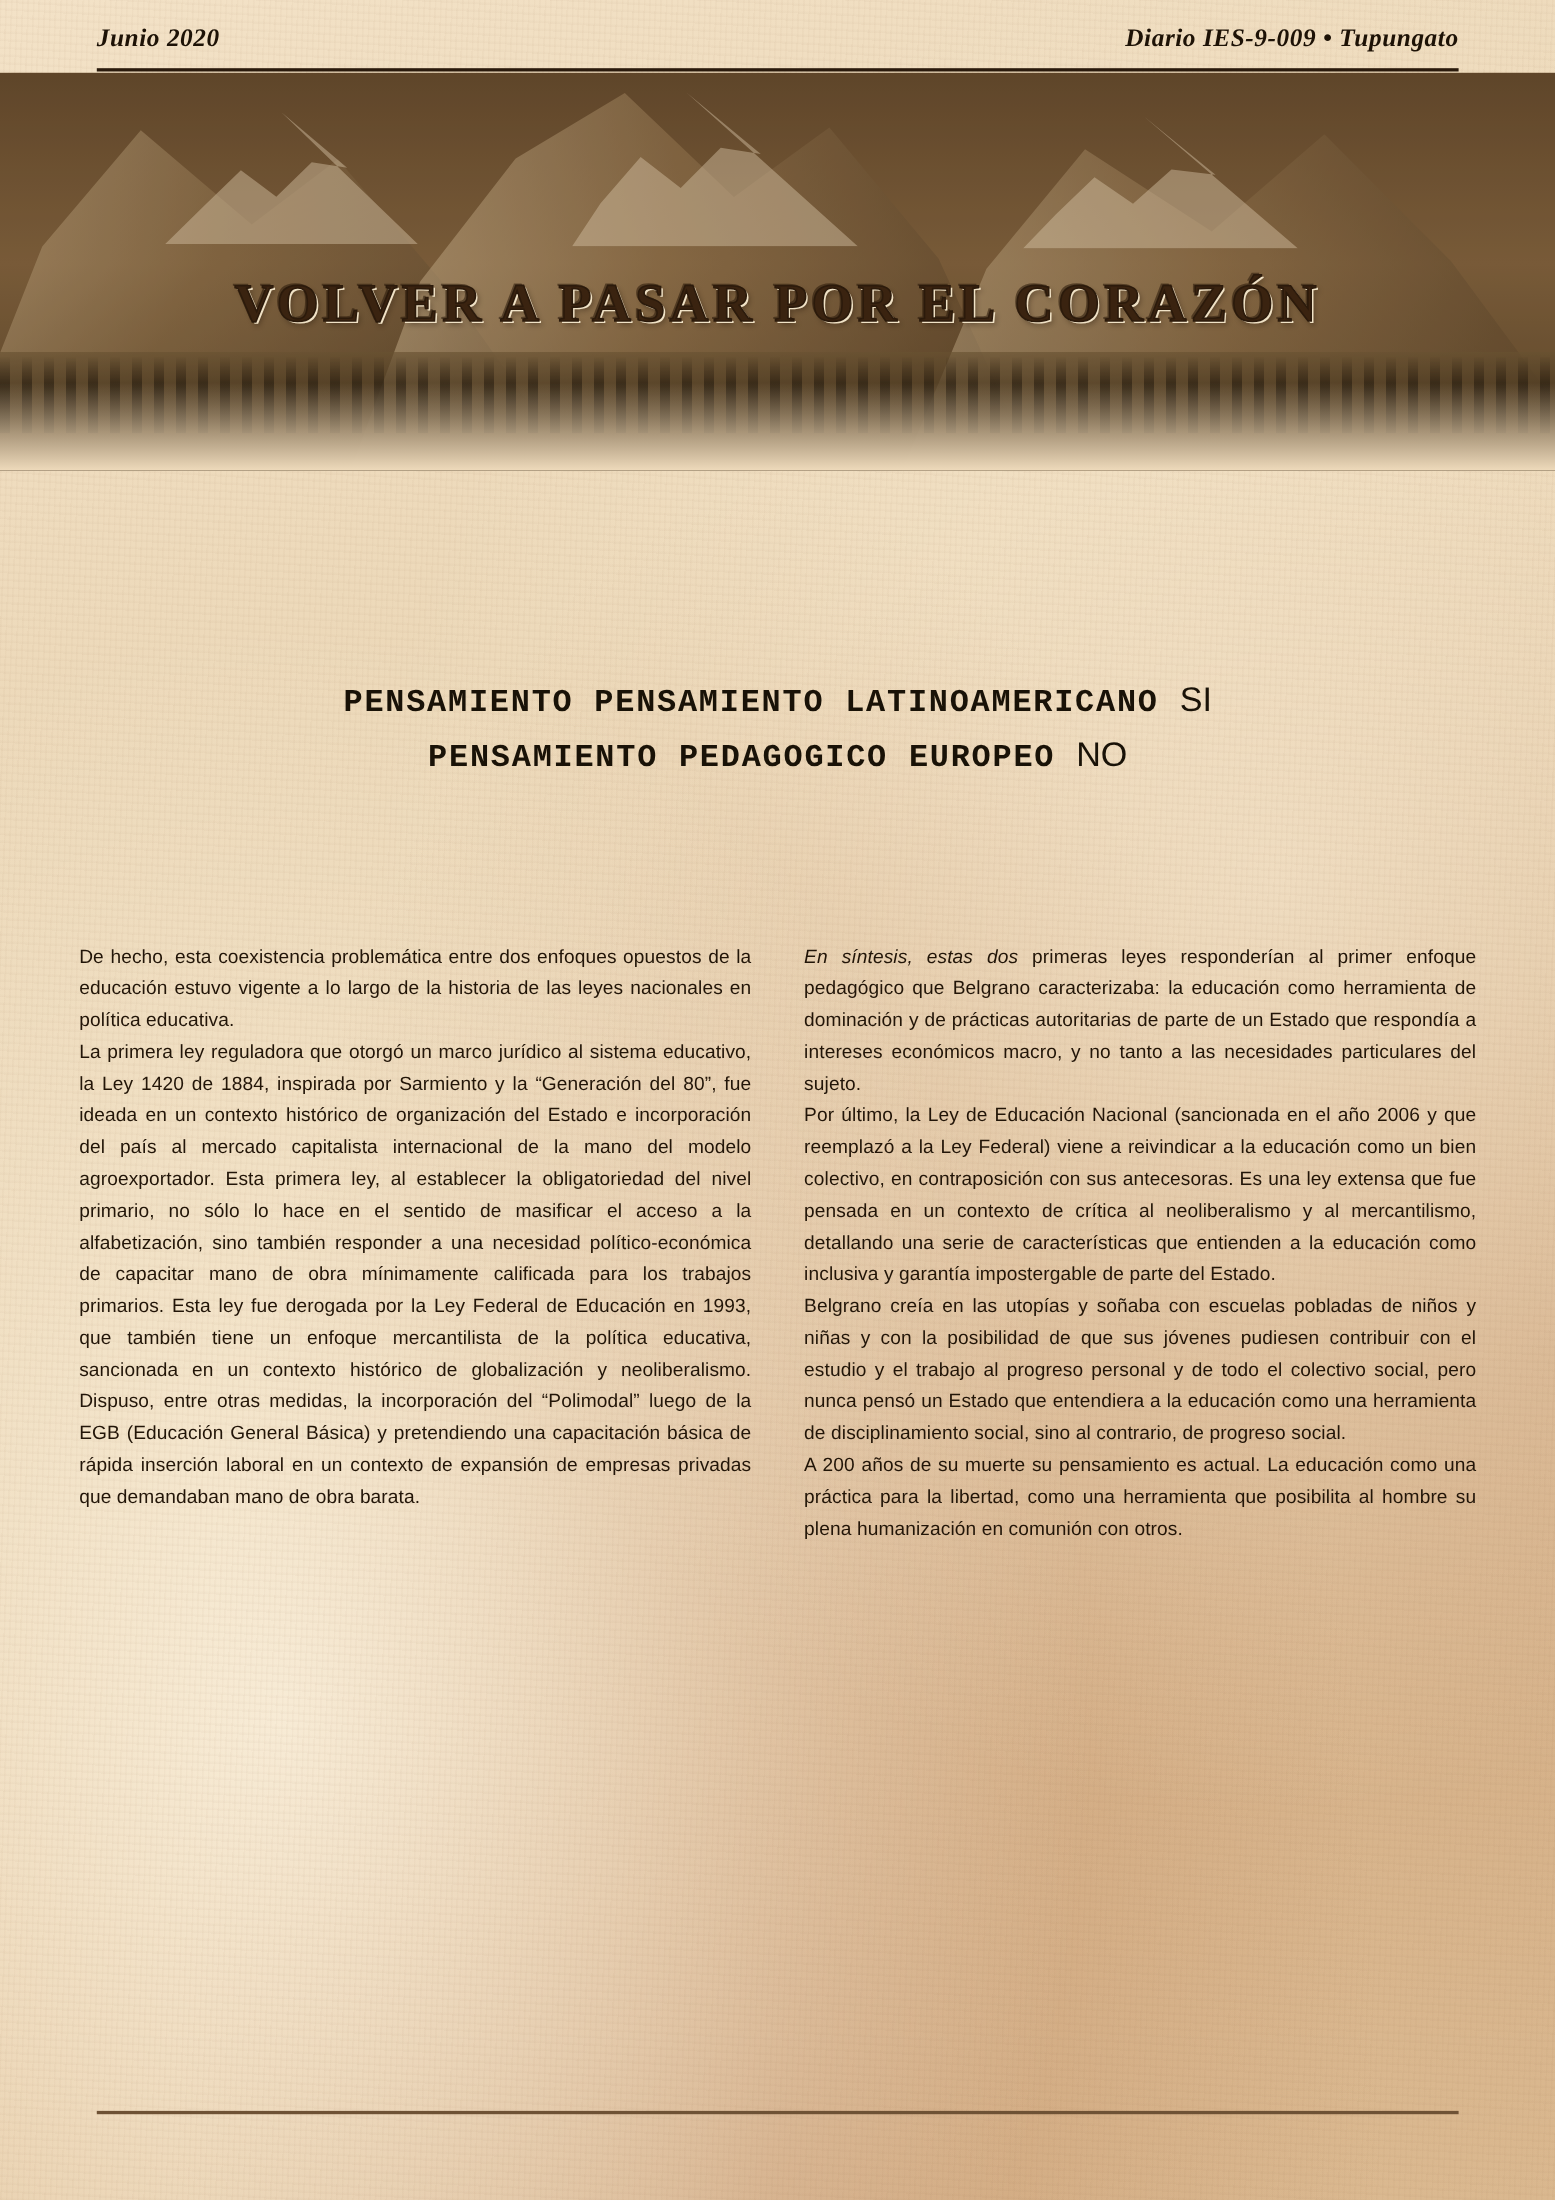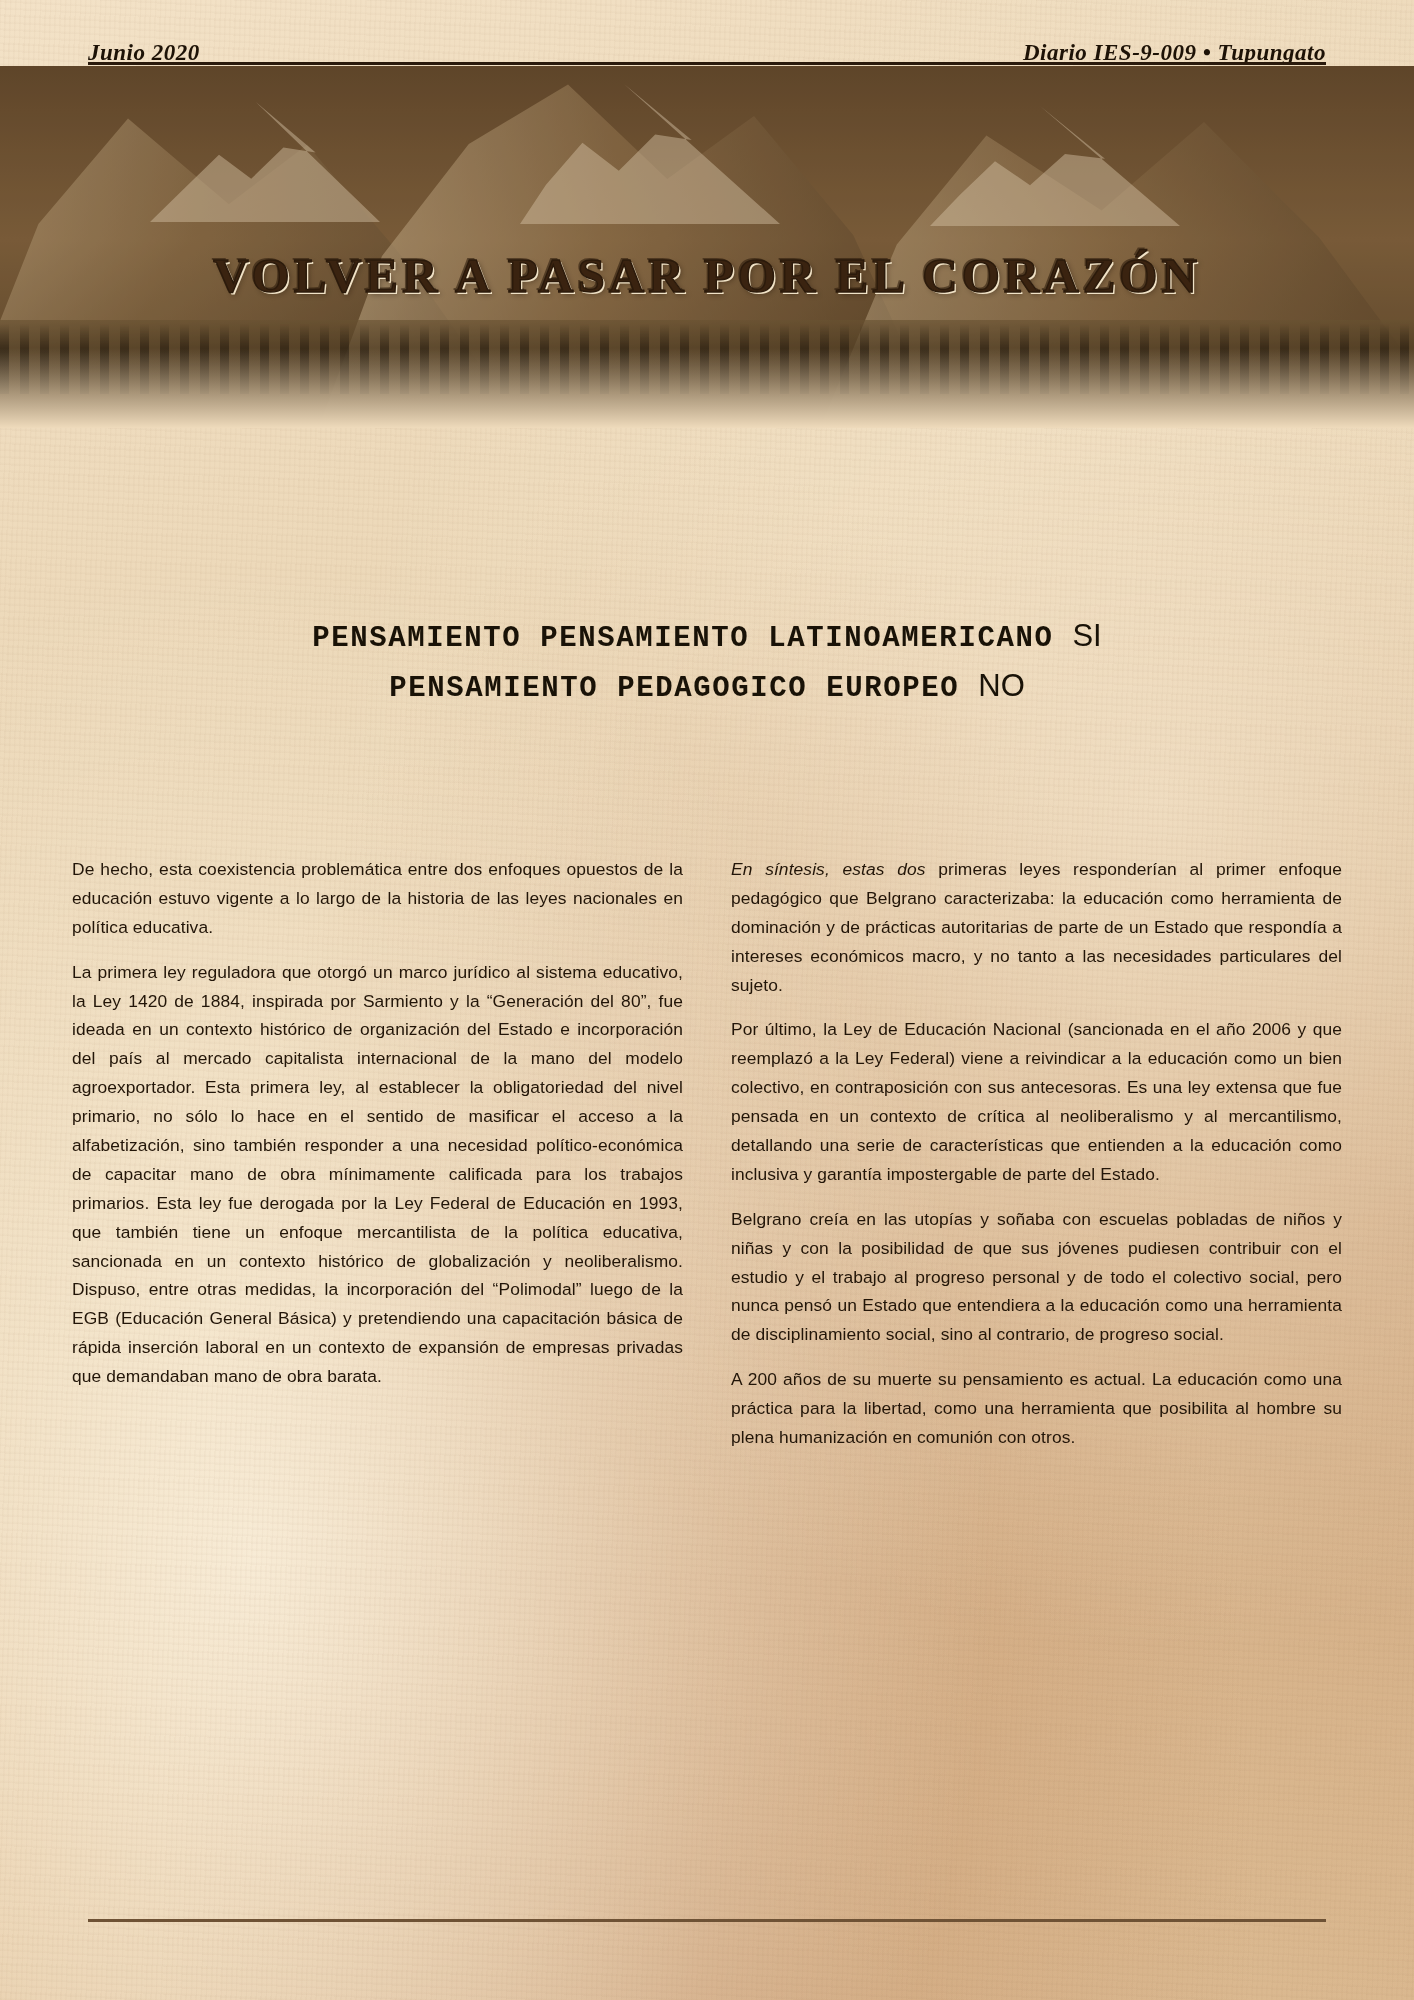--- a/index.html
+++ b/index.html
@@ -37,21 +37,21 @@
   }
 
   
   .masthead {
     position: absolute;
     top: 22px;
     left: 88px;
     right: 88px;
     height: 44px;
     display: flex;
-    align-items: flex-end;
+    align-items: flex-start;
     justify-content: space-between;
     z-index: 6;
   }
   .masthead-text {
     font-family: "Liberation Serif", serif;
     font-weight: bold;
     font-style: italic;
     font-size: 23px;
     letter-spacing: 0.5px;
     color: #1d1206;
@@ -199,21 +199,21 @@
     flex: 1 1 0;
     font-size: 17.4px;
     line-height: 1.66;
     color: #221508;
     text-align: justify;
     letter-spacing: 0.1px;
   }
   .col p {
     margin: 0 0 0 0;
   }
-  .col p + p { margin-top: 16px; }
+  .col p + p { margin-top: 0; }
   .lead-italic { font-style: italic; }
 
   
   .footer-rule {
     position: absolute;
     bottom: 78px;
     left: 88px;
     right: 88px;
     height: 3px;
     background: #6e5235;

